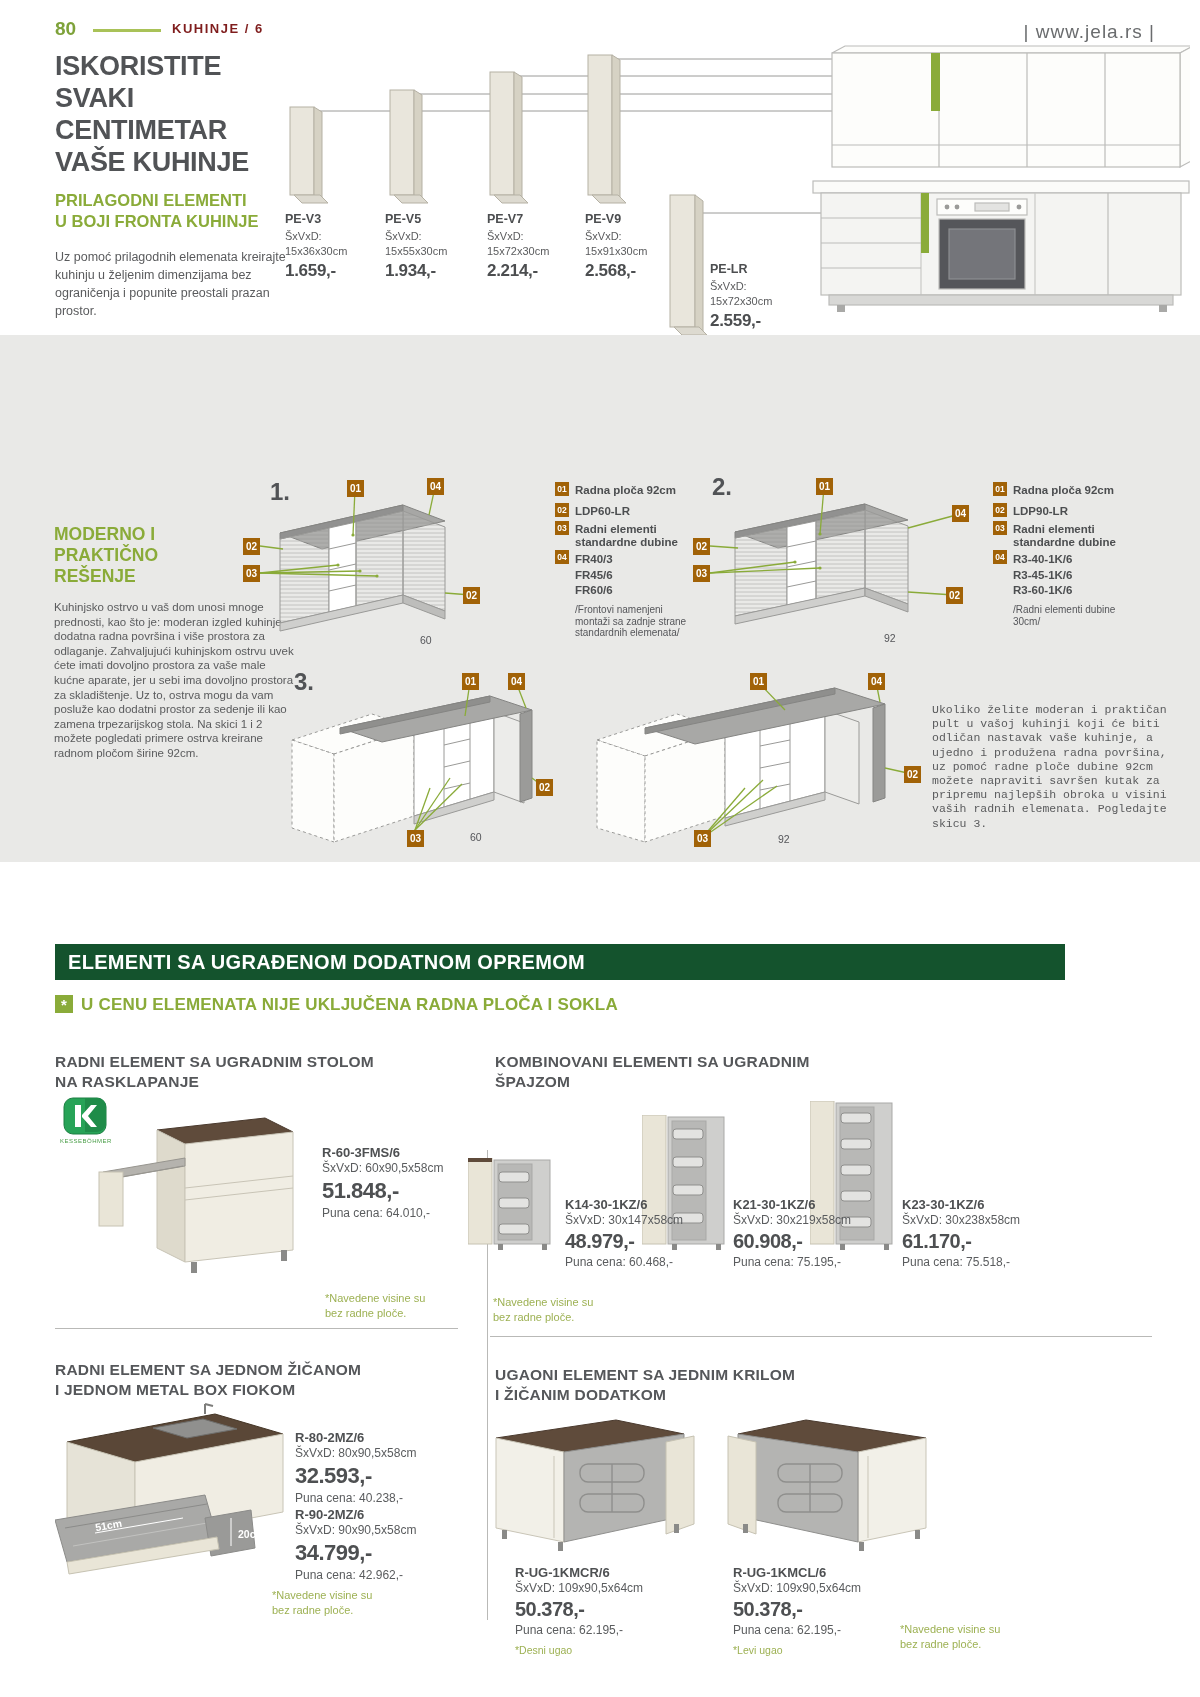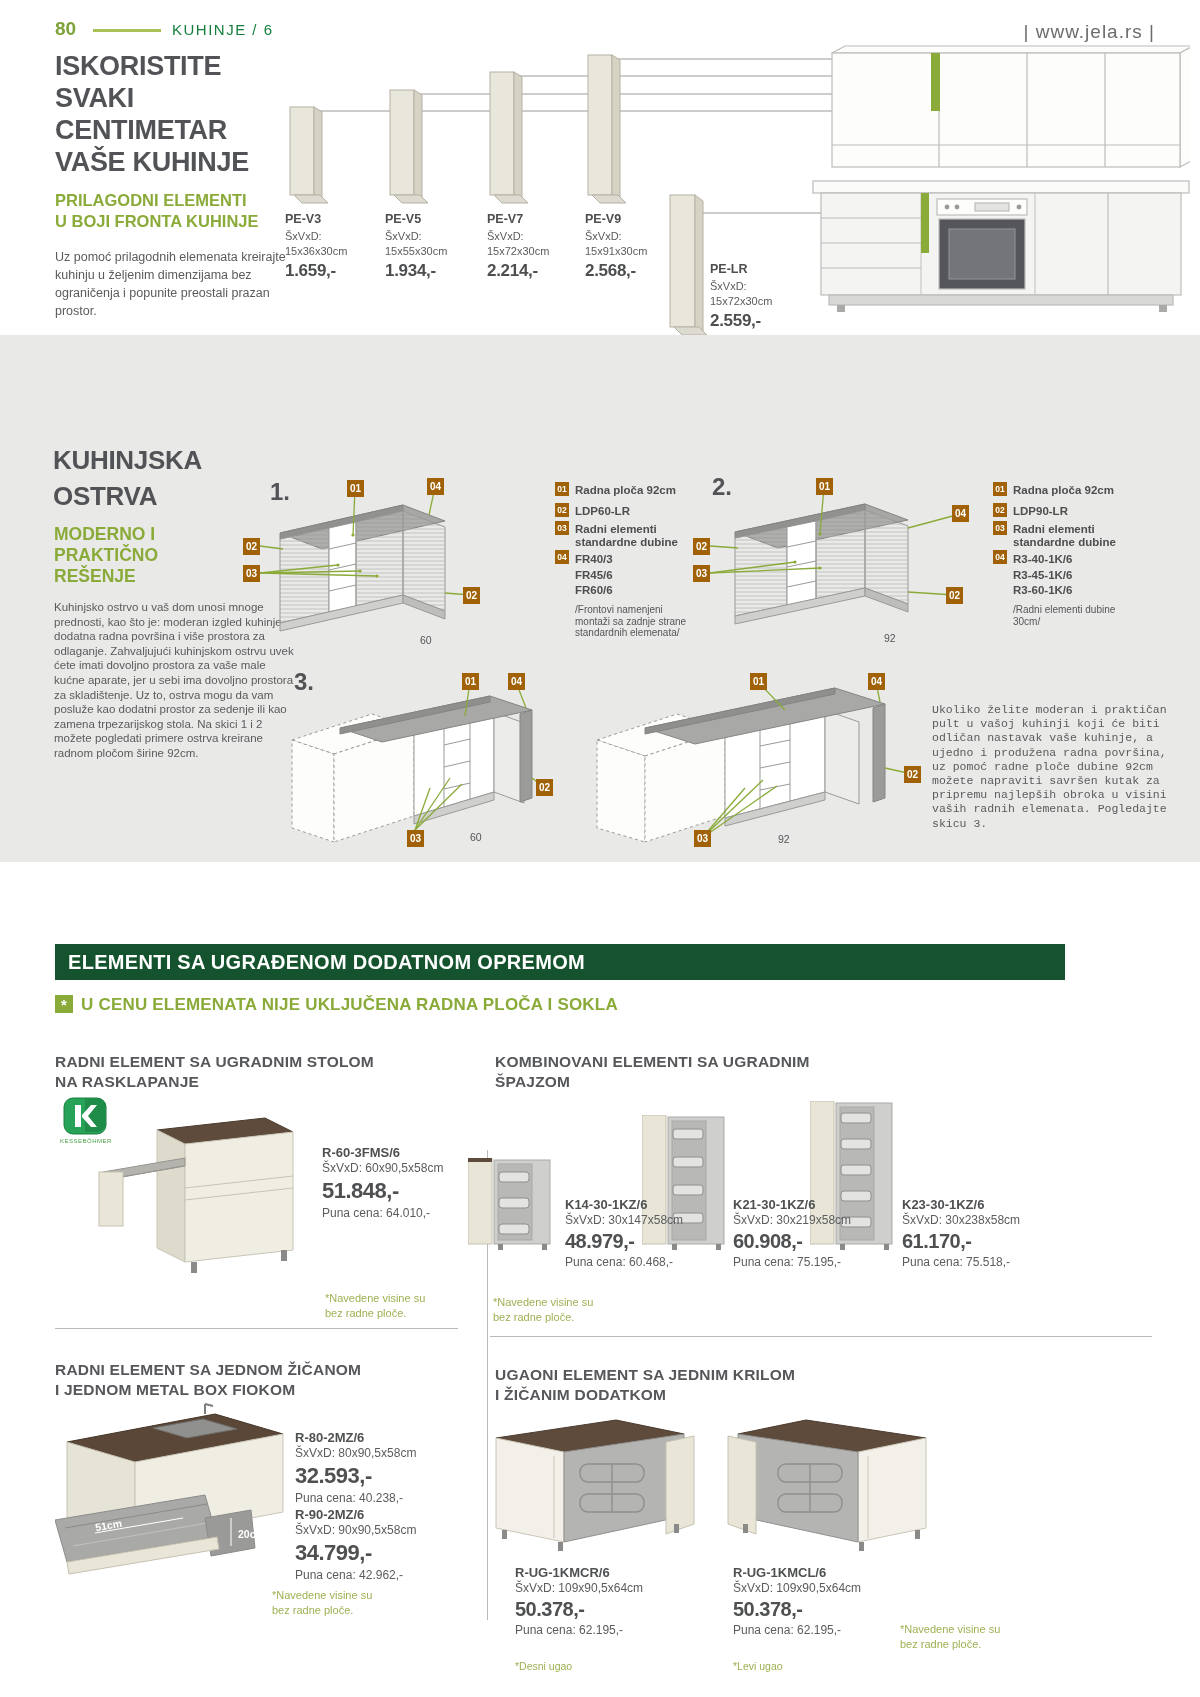--- a/index.html
+++ b/index.html
@@ -2,21 +2,21 @@
 <html><head>
 <meta charset="utf-8">
 <style>
   html,body{margin:0;padding:0;background:#cfcfcf;}
   #page{position:relative;width:1200px;height:1697px;background:#ffffff;margin:0 auto;
         font-family:"Liberation Sans","DejaVu Sans",sans-serif;color:#55565a;overflow:hidden;}
   .abs{position:absolute;}
   
   .pagenum{font-size:19px;font-weight:bold;color:#7ea23a;}
   .hline{height:3px;background:#a9c258;}
-  .crumb{font-size:15px;color:#15803d;letter-spacing:1.5px;}
+  .crumb{font-size:13px;color:#7f1d1d;letter-spacing:1.5px;font-weight:bold;}
   .site{font-size:19px;color:#6a6c6e;letter-spacing:1px;}
   
   .hero-title{font-size:27px;line-height:32px;font-weight:bold;color:#515356;letter-spacing:-0.3px;}
   .hero-sub{font-size:16.5px;line-height:21px;font-weight:bold;color:#8aab39;}
   .hero-par{font-size:12.5px;line-height:18px;color:#5a5b5d;width:250px;}
   .hp-code{font-size:12.5px;font-weight:bold;color:#4c4e50;margin-bottom:3px;}
   .hp-line{font-size:11px;color:#5a5b5d;line-height:14.5px;}
   .hp-price{font-size:17px;font-weight:bold;color:#4c4e50;margin-top:3px;letter-spacing:-0.3px;}
   
   .band{background:#e9e9e7;}
@@ -36,21 +36,21 @@
   .banner-txt{font-size:20px;font-weight:bold;letter-spacing:0.3px;padding-left:13px;}
   .disc-box{width:18px;height:18px;background:#8aab39;color:#fff;font-size:15px;font-weight:bold;
             display:flex;align-items:center;justify-content:center;}
   .disc-txt{font-size:17px;font-weight:bold;color:#8aab39;letter-spacing:0.2px;}
   .sec-title{font-size:15.5px;line-height:19.5px;font-weight:bold;color:#55575a;letter-spacing:0.2px;}
   .info .code{font-size:13px;font-weight:bold;color:#4e5052;margin-bottom:1px;}
   .info .dims{font-size:12px;color:#5a5c5e;margin-bottom:3px;}
   .info .price{font-size:22px;font-weight:bold;color:#4e5052;letter-spacing:-0.5px;margin-bottom:2px;}
   .info .price.md{font-size:20px;}
   .info .full{font-size:12px;color:#5a5c5e;}
-  .info .corner{font-size:10.5px;color:#9db153;margin-top:23px;}
+  .info .corner{font-size:10.5px;color:#9db153;margin-top:7px;}
   .gnote{font-size:11px;line-height:14.5px;color:#9db153;}
   .divider{background:#b9b9b7;}
   .brand-word{font-size:6px;color:#4a9e48;letter-spacing:0.5px;}
   .imglabel{color:#ffffff;font-size:10.5px;font-weight:bold;}
   svg{display:block;}
 </style>
 </head>
 <body>
 
 <div id="page">
@@ -163,24 +163,20 @@
   </div>
   <div class="abs" style="left:710px;top:262px">
     <div class="hp-code">PE-LR</div>
     <div class="hp-line">ŠxVxD:</div>
     <div class="hp-line">15x72x30cm</div>
     <div class="hp-price">2.559,-</div>
   </div>
 
   <div class="abs band" style="left:0;top:335px;width:1200px;height:527px"></div>
 
-  <div class="abs band-title" style="left:53px;top:442px">
-    <div>KUHINJSKA</div>
-    <div>OSTRVA</div>
-  </div>
   <div class="abs band-sub" style="left:54px;top:524px">
     <div>MODERNO I</div>
     <div>PRAKTIČNO</div>
     <div>REŠENJE</div>
   </div>
   <div class="abs band-par" style="left:54px;top:600px">Kuhinjsko ostrvo u vaš dom unosi mnoge prednosti, kao što je: moderan izgled kuhinje, dodatna radna površina i više prostora za odlaganje. Zahvaljujući kuhinjskom ostrvu uvek ćete imati dovoljno prostora za vaše male kućne aparate, jer u sebi ima dovoljno prostora za skladištenje. Uz to, ostrva mogu da vam posluže kao dodatni prostor za sedenje ili kao zamena trpezarijskog stola. Na skici 1 i 2 možete pogledati primere ostrva kreirane radnom pločom širine 92cm.</div>
 
   <div class="abs sketch-num" style="left:270px;top:478px">1.</div>
   <svg class="abs" style="left:235px;top:475px" width="250" height="175" viewBox="0 0 250 175">
     <defs>

